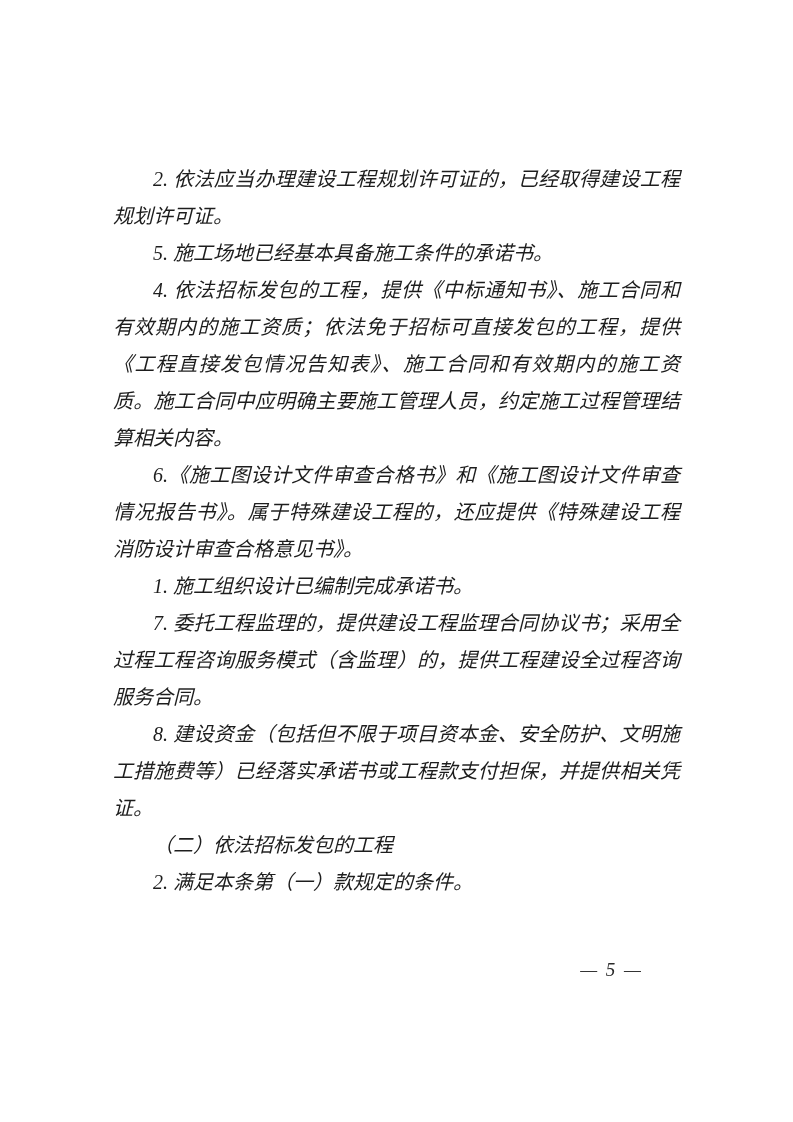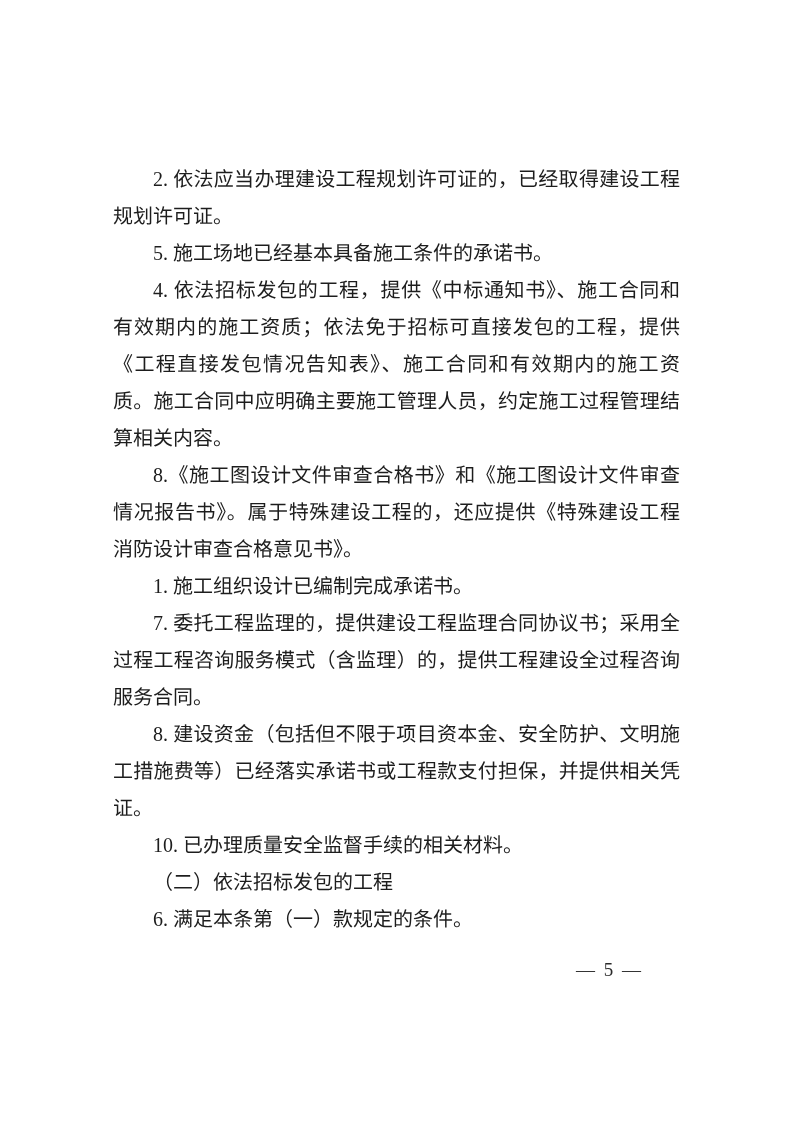--- a/index.html
+++ b/index.html
@@ -11,20 +11,21 @@
     height: 1122px;
     background: #ffffff;
     font-family: "Liberation Serif", "DejaVu Serif", serif;
   }
   .page {
     position: relative;
     width: 793px;
     height: 1122px;
     background: #ffffff;
     overflow: hidden;
+    font-style: italic;
   }
   .content {
     position: absolute;
     left: 113px;
     top: 161px;
     width: 567px;
     color: #1d1d1d;
   }
   .para {
     margin: 0;
@@ -47,22 +48,21 @@
   }
 </style>
 </head>
 <body>
 
 <div class="page">
   <div class="content">
     <p class="para">2. 依法应当办理建设工程规划许可证的，已经取得建设工程规划许可证。</p>
     <p class="para">5. 施工场地已经基本具备施工条件的承诺书。</p>
     <p class="para">4. 依法招标发包的工程，提供《中标通知书》、施工合同和有效期内的施工资质；依法免于招标可直接发包的工程，提供《工程直接发包情况告知表》、施工合同和有效期内的施工资质。施工合同中应明确主要施工管理人员，约定施工过程管理结算相关内容。</p>
-    <p class="para">8.《施工图设计文件审查合格书》和《施工图设计文件审查情况报告书》。属于特殊建设工程的，还应提供《特殊建设工程消防设计审查合格意见书》。</p>
+    <p class="para">6.《施工图设计文件审查合格书》和《施工图设计文件审查情况报告书》。属于特殊建设工程的，还应提供《特殊建设工程消防设计审查合格意见书》。</p>
     <p class="para">1. 施工组织设计已编制完成承诺书。</p>
     <p class="para">7. 委托工程监理的，提供建设工程监理合同协议书；采用全过程工程咨询服务模式（含监理）的，提供工程建设全过程咨询服务合同。</p>
     <p class="para">8. 建设资金（包括但不限于项目资本金、安全防护、文明施工措施费等）已经落实承诺书或工程款支付担保，并提供相关凭证。</p>
-    <p class="para">10. 已办理质量安全监督手续的相关材料。</p>
     <p class="para">（二）依法招标发包的工程</p>
-    <p class="para">6. 满足本条第（一）款规定的条件。</p>
+    <p class="para">2. 满足本条第（一）款规定的条件。</p>
   </div>
   <div class="page-number">— 5 —</div>
 </div>
 
 </body></html>

